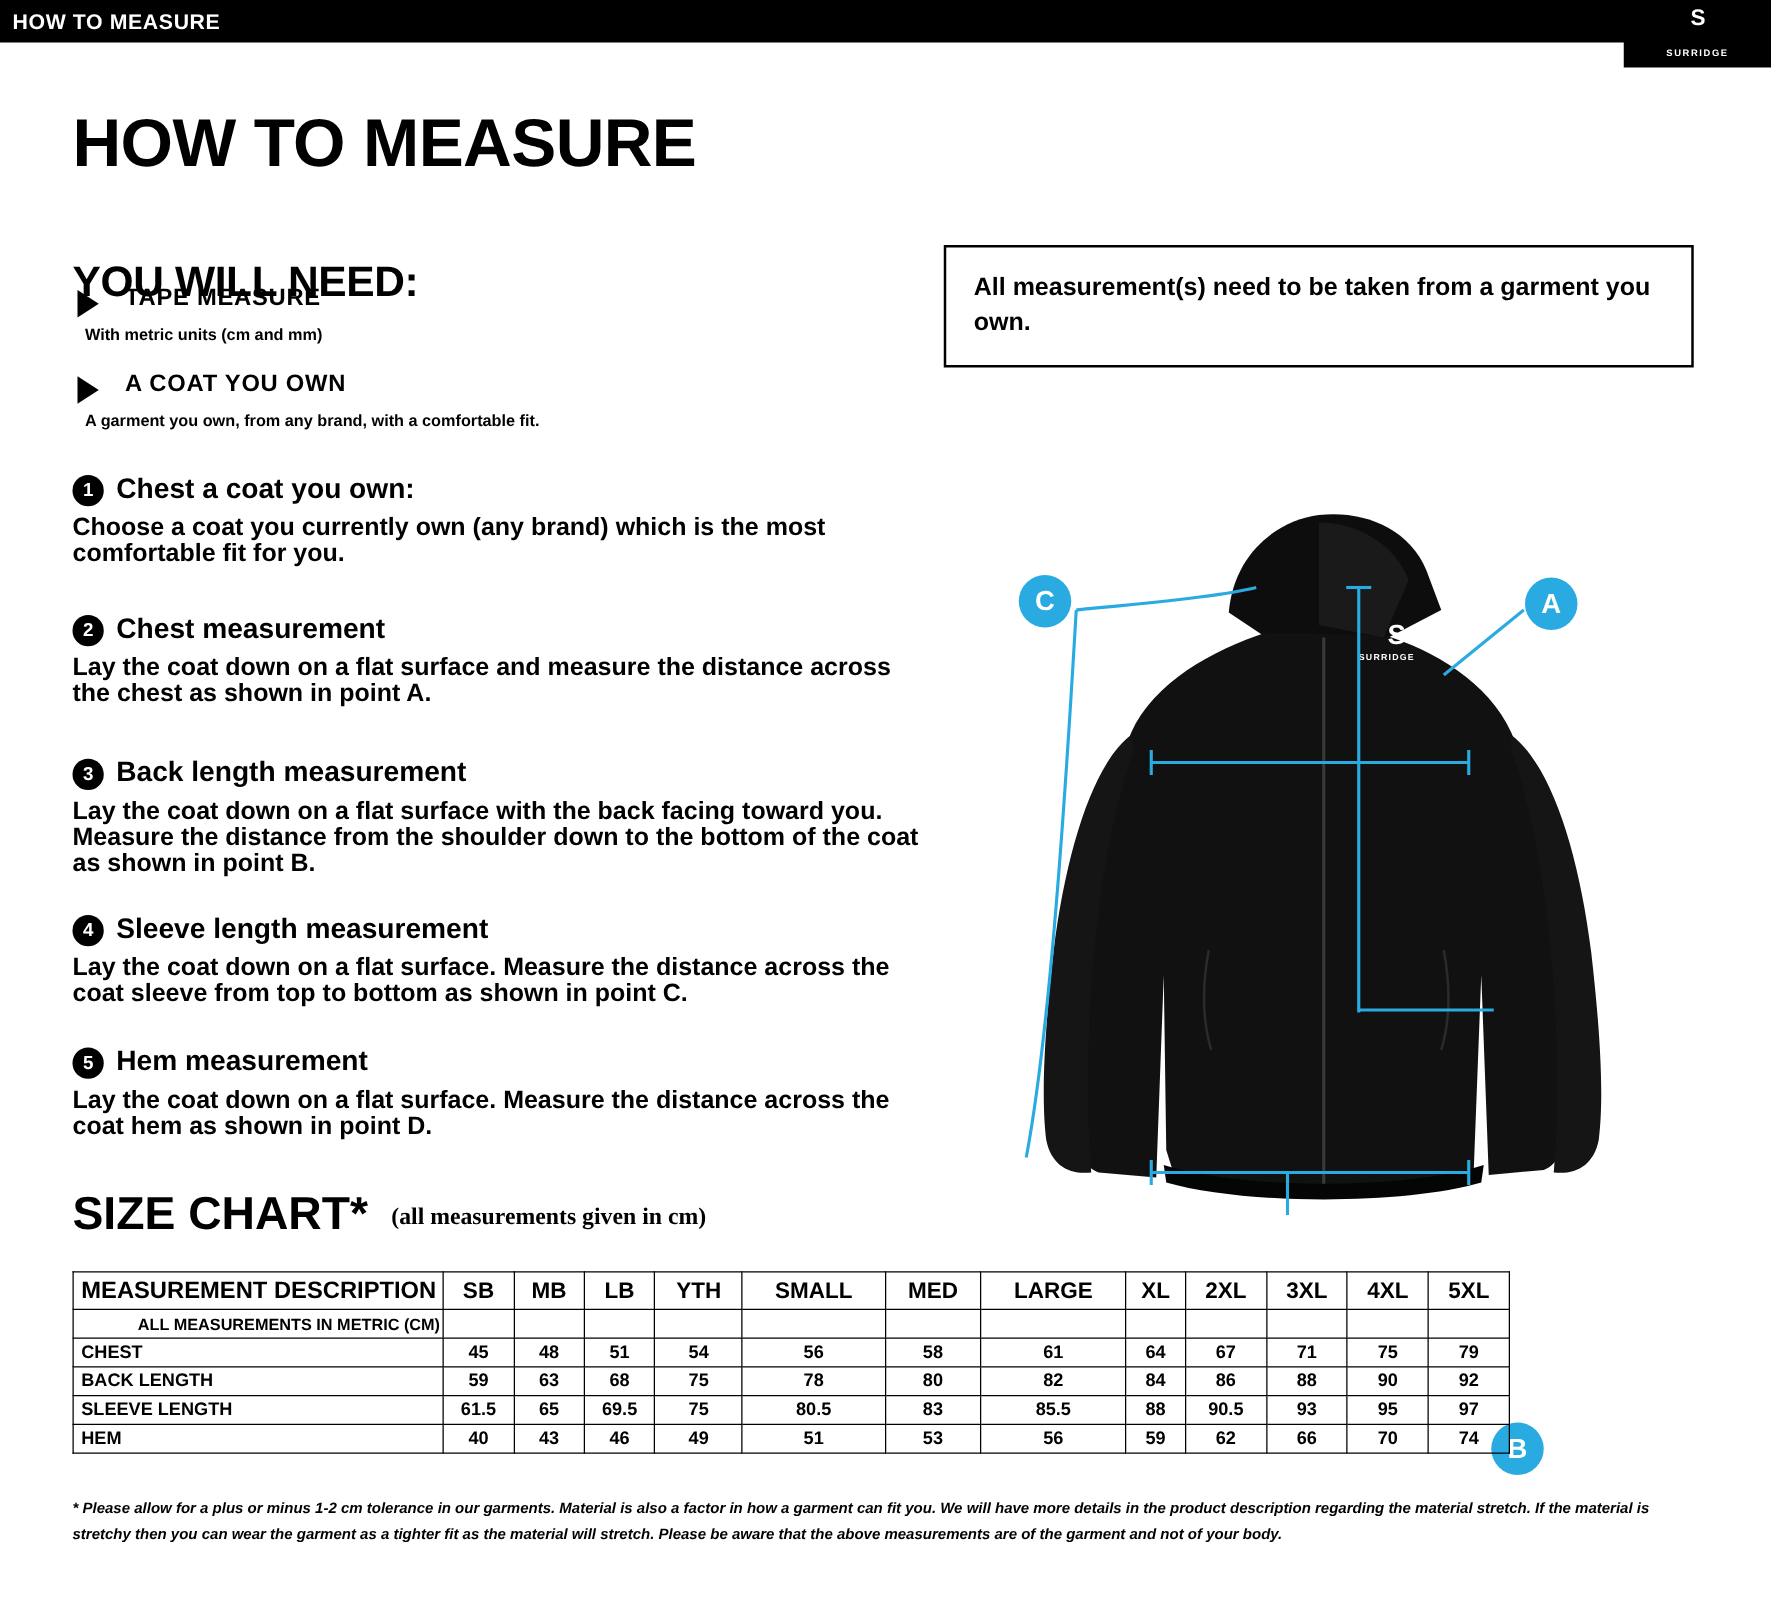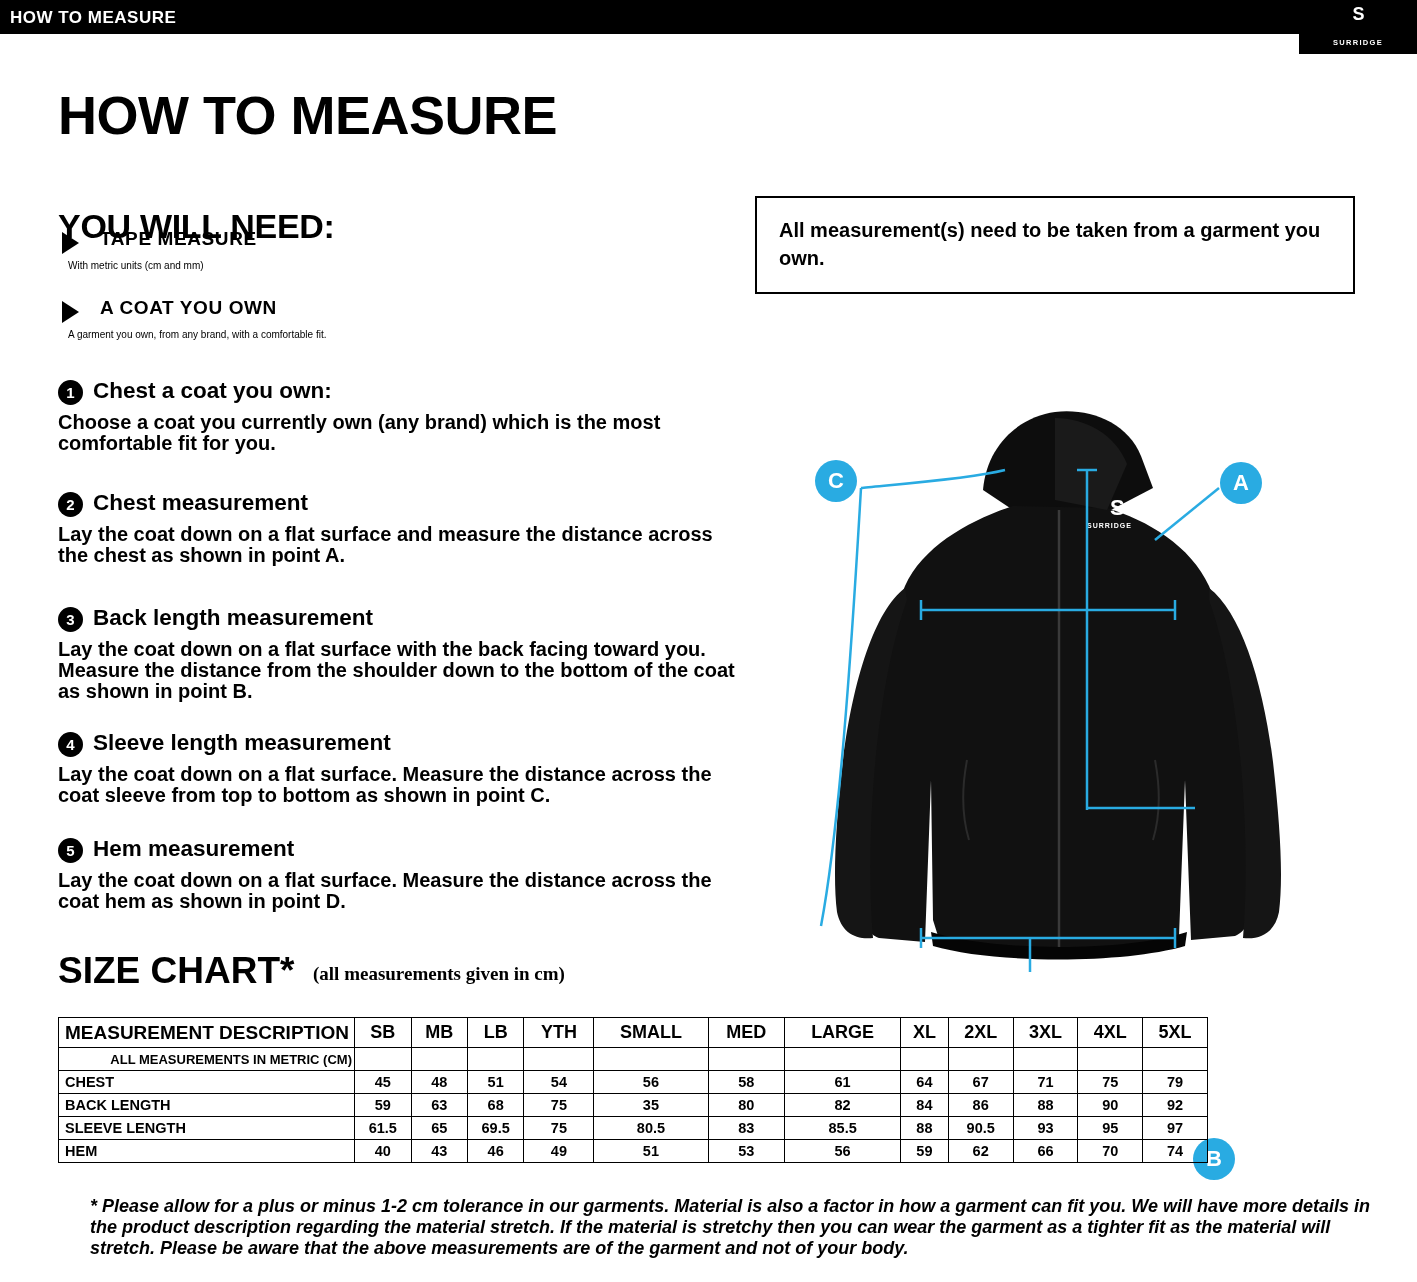--- a/index.html
+++ b/index.html
@@ -86,22 +86,22 @@
   .need .ttl {
     position: absolute;
     left: 38px; top: 0;
     font-size: 19px;
     font-weight: bold;
     letter-spacing: 0.6px;
   }
   .need .sub {
     position: absolute;
     left: 6px; top: 32px;
-    font-size: 10px;
-    font-weight: normal;
+    font-size: 13px;
+    font-weight: bold;
     white-space: nowrap;
   }
   .need1 { left: 62px; top: 228px; width: 640px; height: 56px; }
   .need2 { left: 62px; top: 297px; width: 640px; height: 56px; }
 
   
   .step { position: absolute; left: 58px; width: 690px; }
   .step .num {
     position: absolute;
     left: 0; top: 2px;
@@ -209,25 +209,24 @@
   table.sizes thead th.desc { font-size: 19px; }
   table.sizes tr.allrow td {
     font-size: 13px;
     text-align: right;
   }
 
   .footnote {
     position: absolute;
     left: 58px; top: 1196px;
     width: 1310px;
-    font-size: 18px;
+    font-size: 12px;
     font-weight: bold;
     font-style: italic;
     line-height: 21px;
-    margin-left: 32px;
   }
 </style>
 </head>
 <body>
 
 <div class="topbar"></div>
 <div class="topbar-title">HOW TO MEASURE</div>
 <div class="brandbox">
   <div class="brand-mark">S</div>
   <div class="brand-name">SURRIDGE</div>
@@ -386,21 +385,21 @@
       <td>75</td>
       <td>79</td>
     </tr>
 
     <tr>
       <td class="desc">BACK LENGTH</td>
       <td>59</td>
       <td>63</td>
       <td>68</td>
       <td>75</td>
-      <td>35</td>
+      <td>78</td>
       <td>80</td>
       <td>82</td>
       <td>84</td>
       <td>86</td>
       <td>88</td>
       <td>90</td>
       <td>92</td>
     </tr>
 
     <tr>

